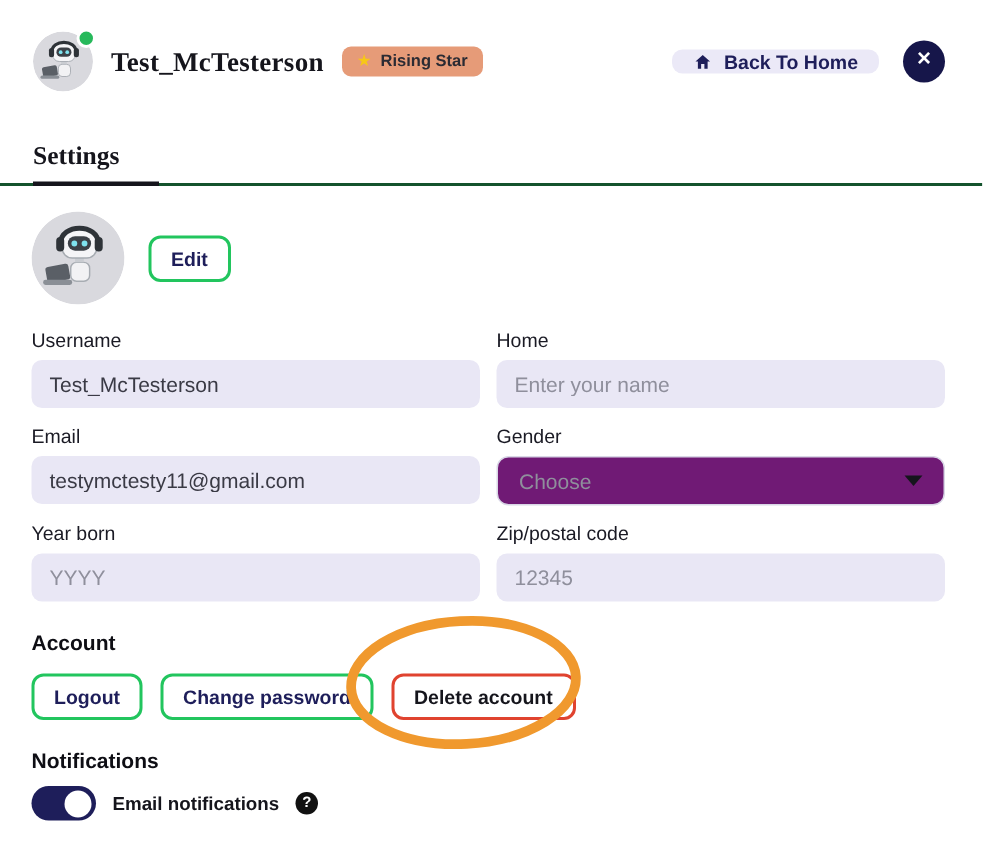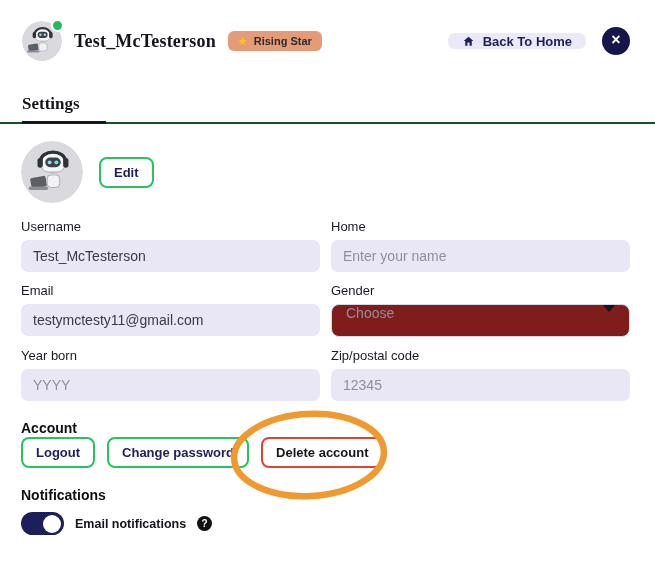--- a/index.html
+++ b/index.html
@@ -51,30 +51,30 @@
                  padding:0 13px; font-family:inherit; font-size:13px; font-weight:700;
                  color:#1e1e5a; cursor:pointer; }
 
   
   .form-grid { display:grid; grid-template-columns:1fr 1fr; column-gap:11px; row-gap:11px;
                margin-top:16px; padding:0 25px 0 21px; }
   .field-label { display:block; font-size:13px; color:#1a1a24; margin-bottom:6px; }
   .text-input { width:100%; height:32px; background:#e9e7f5; border:none; border-radius:7px;
                 padding:0 12px; font-family:inherit; font-size:14px; color:#3a3a45; }
   .text-input::placeholder { color:#8f8f9c; opacity:1; }
-  .select-box { width:100%; height:33px; background:#7f1d1d; border:1.5px solid #d9d7e6;
-                border-radius:8px; display:flex; justify-content:space-between;
+  .select-box { width:100%; height:33px; background:#701a75; border:1.5px solid #d9d7e6;
+                border-radius:8px; display:flex; align-items:center; justify-content:space-between;
                 padding:0 14px; cursor:pointer; }
   .select-text { font-size:14px; color:#8f8f9c; }
   .select-caret { width:0; height:0; border-left:6px solid transparent;
                   border-right:6px solid transparent; border-top:7px solid #15151c; }
 
   
   .account-section { margin-top:19px; }
-  .btn-row { display:flex; gap:12px; margin-top:1px; }
+  .btn-row { display:flex; gap:12px; margin-top:13px; }
   .outline-btn.danger { border-color:#e0432f; color:#15151c; }
 
   
   .notif-section { margin-top:19px; }
   .toggle-row { display:flex; align-items:center; gap:11px; margin-top:9px; }
   .toggle { position:relative; width:43px; height:23px; background:#1e1e5a; border-radius:12px;
             cursor:pointer; flex:0 0 auto; }
   .toggle-knob { position:absolute; top:2.5px; right:3px; width:18px; height:18px;
                  background:#fff; border-radius:50%; }
   .toggle-label { font-size:12.5px; font-weight:700; color:#15151c; }

